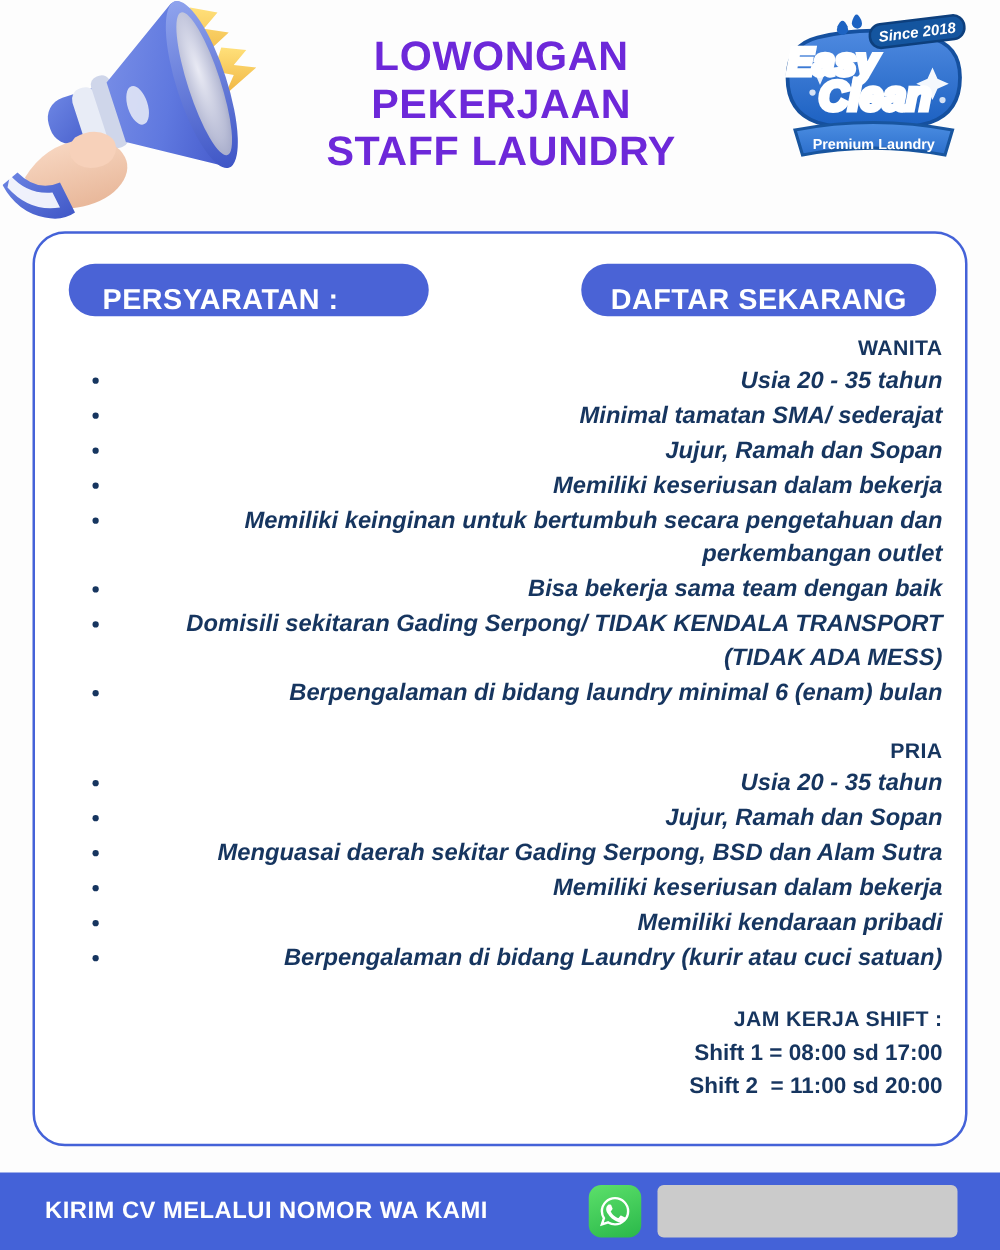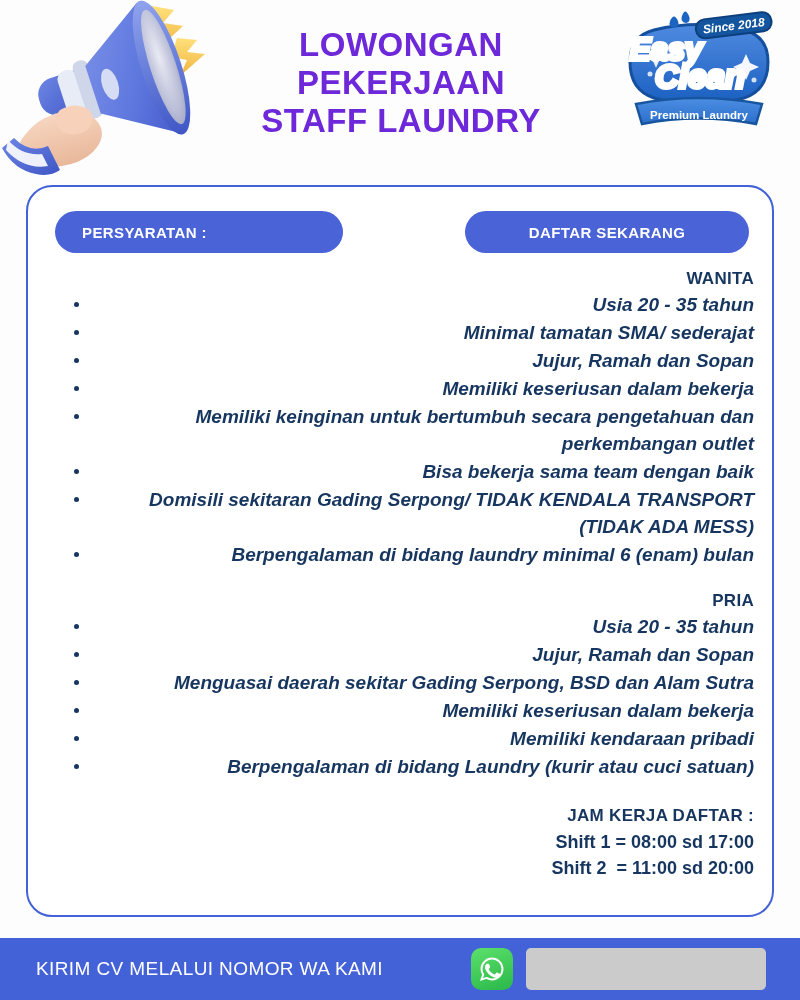--- a/index.html
+++ b/index.html
@@ -50,23 +50,23 @@
   }
 
   
   .pill-row { position:absolute; left:27px; top:24px; width:694px; height:42px; }
   .pill {
     position:absolute; top:0; height:42px;
     background:#4a63d6;
     border-radius:21px;
     color:#ffffff;
     font-weight:bold;
-    font-size:15px;
+    font-size:23px;
     letter-spacing:0.4px;
-    display:flex; align-items:center;
+    display:flex; align-items:flex-end;
   }
   .pill-left  { left:0px;   width:288px; padding-left:27px; justify-content:flex-start; }
   .pill-right { left:410px; width:284px; justify-content:center; }
 
   
   .content {
     position:absolute; left:27px; top:82px; right:18px;
     color:#16355f;
     text-align:right;
   }
@@ -108,21 +108,21 @@
   
   .footer {
     position:absolute; left:0; top:938px;
     width:800px; height:62px;
     background:#4462d8;
     display:flex; align-items:center;
   }
   .footer-text {
     margin-left:36px;
     color:#ffffff;
-    font-weight:normal;
+    font-weight:bold;
     font-size:19px;
     letter-spacing:0.4px;
   }
   .wa-icon {
     position:absolute; left:471px; top:10px;
     width:42px; height:42px;
     background:linear-gradient(160deg,#5ce06a 0%,#2ab84a 100%);
     border-radius:10px;
     display:flex; align-items:center; justify-content:center;
   }
@@ -275,21 +275,21 @@
           <li><span class="dot"></span><span>Usia 20 - 35 tahun</span></li>
           <li><span class="dot"></span><span>Jujur, Ramah dan Sopan</span></li>
           <li><span class="dot"></span><span>Menguasai daerah sekitar Gading Serpong, BSD dan Alam Sutra</span></li>
           <li><span class="dot"></span><span>Memiliki keseriusan dalam bekerja</span></li>
           <li><span class="dot"></span><span>Memiliki kendaraan pribadi</span></li>
           <li><span class="dot"></span><span>Berpengalaman di bidang Laundry (kurir atau cuci satuan)</span></li>
         </ul>
       </div>
 
       <div class="shift-block">
-        <div class="shift-title">JAM KERJA DAFTAR :</div>
+        <div class="shift-title">JAM KERJA SHIFT :</div>
         <div class="shift-line">Shift 1 = 08:00 sd 17:00</div>
         <div class="shift-line">Shift 2  = 11:00 sd 20:00</div>
       </div>
 
     </div>
   </div>
 
   <div class="footer">
     <span class="footer-text">KIRIM CV MELALUI NOMOR WA KAMI</span>
 

